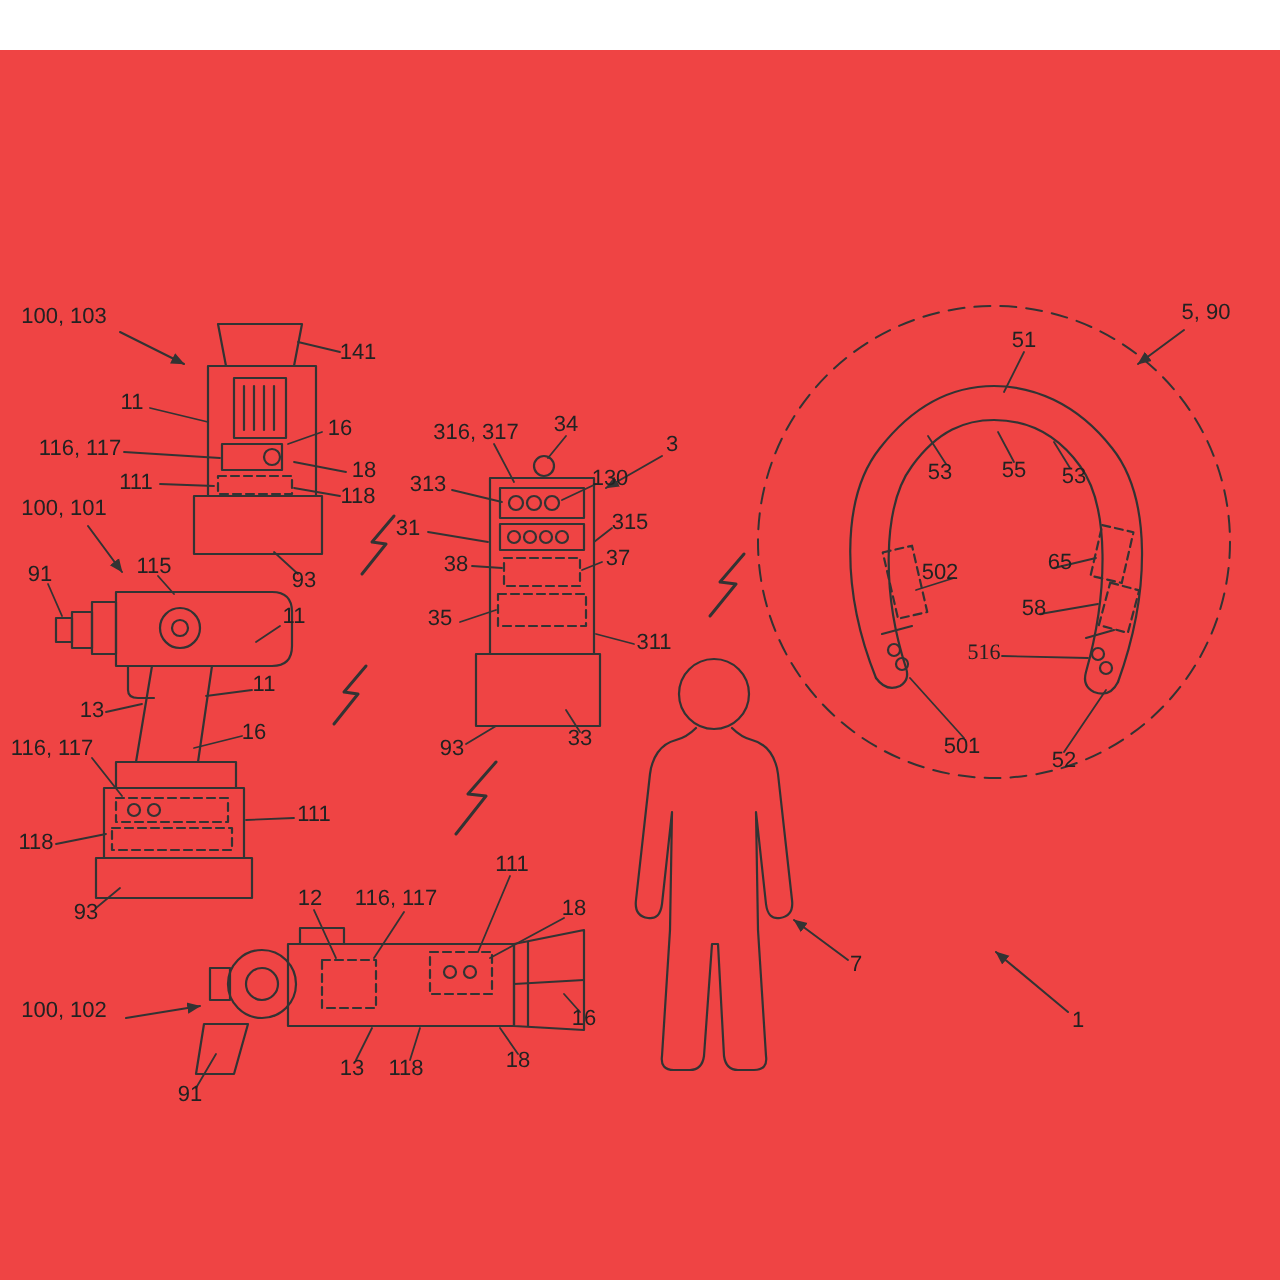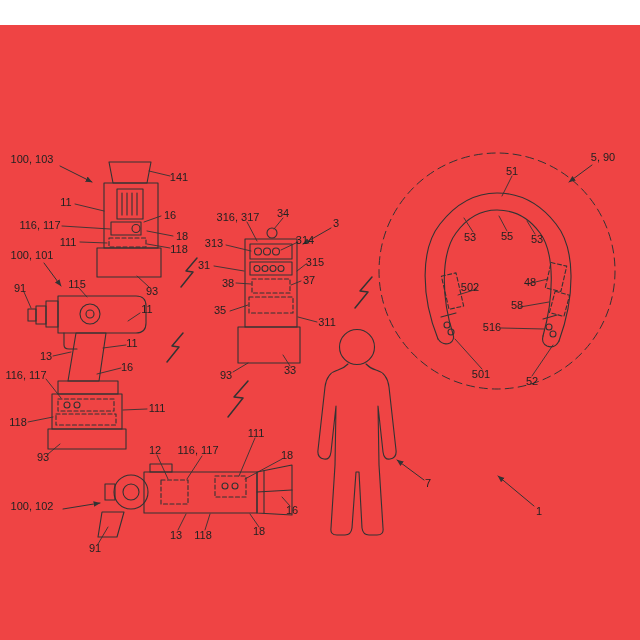--- a/index.html
+++ b/index.html
@@ -236,38 +236,38 @@
       <span class="ref-label" style="left: 132px; top: 318px;">11</span>
       <span class="ref-label" style="left: 127px; top: 342px;">16</span>
       <span class="ref-label" style="left: 26px; top: 350px;">116, 117</span>
       <span class="ref-label" style="left: 157px; top: 383px;">111</span>
       <span class="ref-label" style="left: 18px; top: 397px;">118</span>
       <span class="ref-label" style="left: 43px; top: 432px;">93</span>
       <span class="ref-label" style="left: 238px; top: 192px;">316, 317</span>
       <span class="ref-label" style="left: 283px; top: 188px;">34</span>
       <span class="ref-label" style="left: 336px; top: 198px;">3</span>
       <span class="ref-label" style="left: 214px; top: 218px;">313</span>
-      <span class="ref-label" style="left: 305px; top: 215px;">314</span>
+      <span class="ref-label" style="left: 305px; top: 215px;">130</span>
       <span class="ref-label" style="left: 204px; top: 240px;">31</span>
       <span class="ref-label" style="left: 315px; top: 237px;">315</span>
       <span class="ref-label" style="left: 228px; top: 258px;">38</span>
       <span class="ref-label" style="left: 309px; top: 255px;">37</span>
       <span class="ref-label" style="left: 220px; top: 285px;">35</span>
       <span class="ref-label" style="left: 327px; top: 297px;">311</span>
       <span class="ref-label" style="left: 226px; top: 350px;">93</span>
       <span class="ref-label" style="left: 290px; top: 345px;">33</span>
       <span class="ref-label" style="left: 603px; top: 132px;">5, 90</span>
       <span class="ref-label" style="left: 512px; top: 146px;">51</span>
       <span class="ref-label" style="left: 507px; top: 211px;">55</span>
       <span class="ref-label" style="left: 470px; top: 212px;">53</span>
       <span class="ref-label" style="left: 537px; top: 214px;">53</span>
-      <span class="ref-label" style="left: 530px; top: 257px;">48</span>
+      <span class="ref-label" style="left: 530px; top: 257px;">65</span>
       <span class="ref-label" style="left: 470px; top: 262px;">502</span>
       <span class="ref-label" style="left: 517px; top: 280px;">58</span>
-      <span class="ref-label" style="left: 492px; top: 302px;">516</span>
+      <span class="ref-label" style="left: 492px; top: 302px; font-family: Liberation Serif, serif;">516</span>
       <span class="ref-label" style="left: 481px; top: 349px; text-align: center;">501</span>
       <span class="ref-label" style="left: 532px; top: 356px;">52</span>
       <span class="ref-label" style="left: 428px; top: 458px;">7</span>
       <span class="ref-label" style="left: 539px; top: 486px;">1</span>
       <span class="ref-label" style="left: 155px; top: 425px;">12</span>
       <span class="ref-label" style="left: 198px; top: 425px;">116, 117</span>
       <span class="ref-label" style="left: 256px; top: 408px;">111</span>
       <span class="ref-label" style="left: 287px; top: 430px;">18</span>
       <span class="ref-label" style="left: 292px; top: 485px;">16</span>
       <span class="ref-label" style="left: 32px; top: 481px;">100, 102</span>

